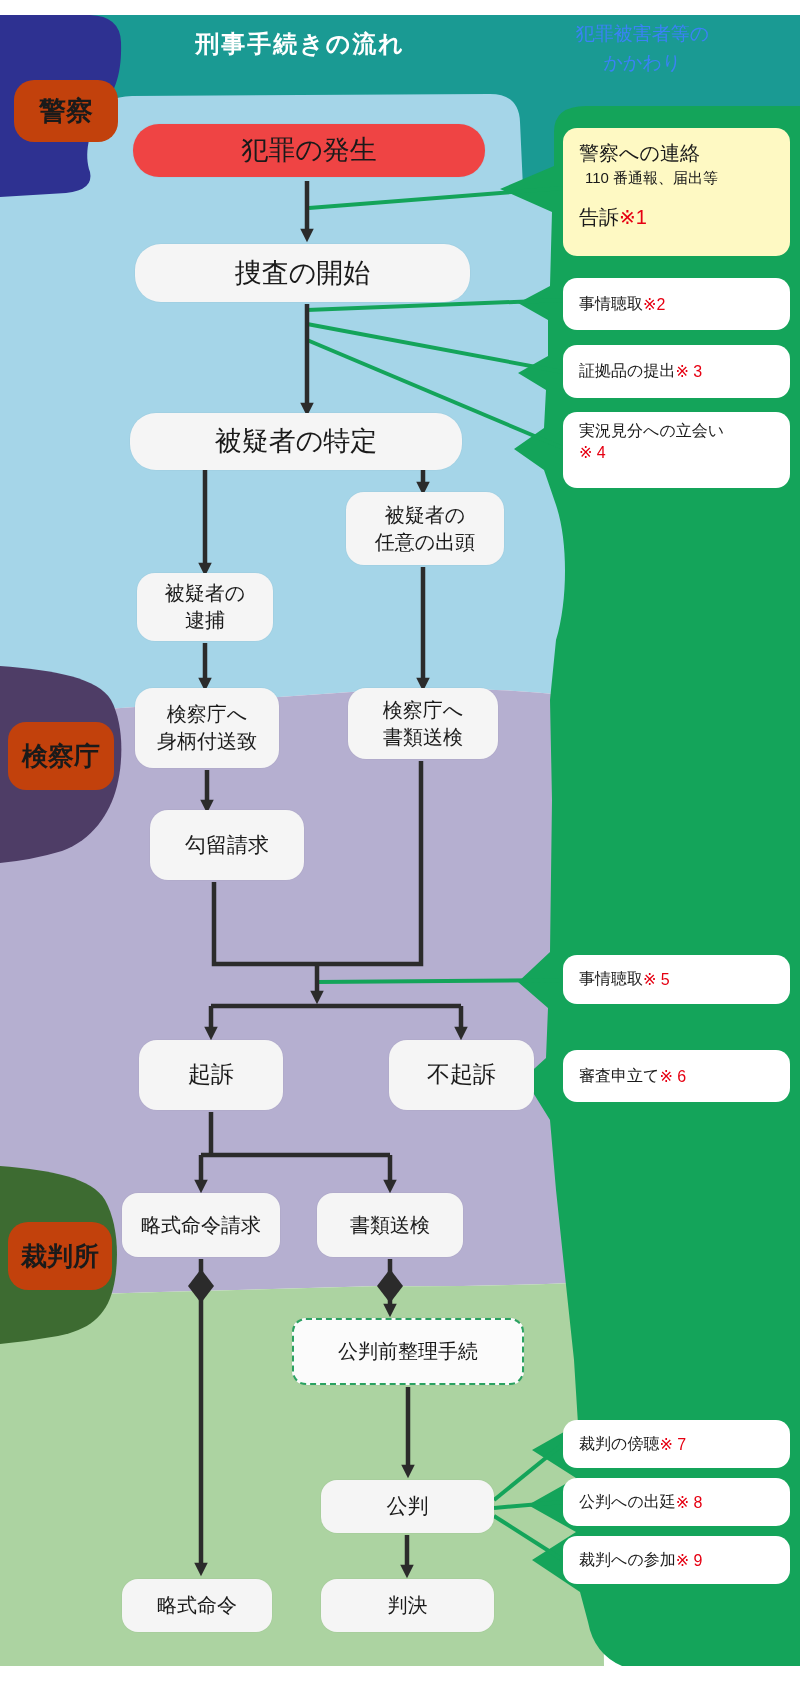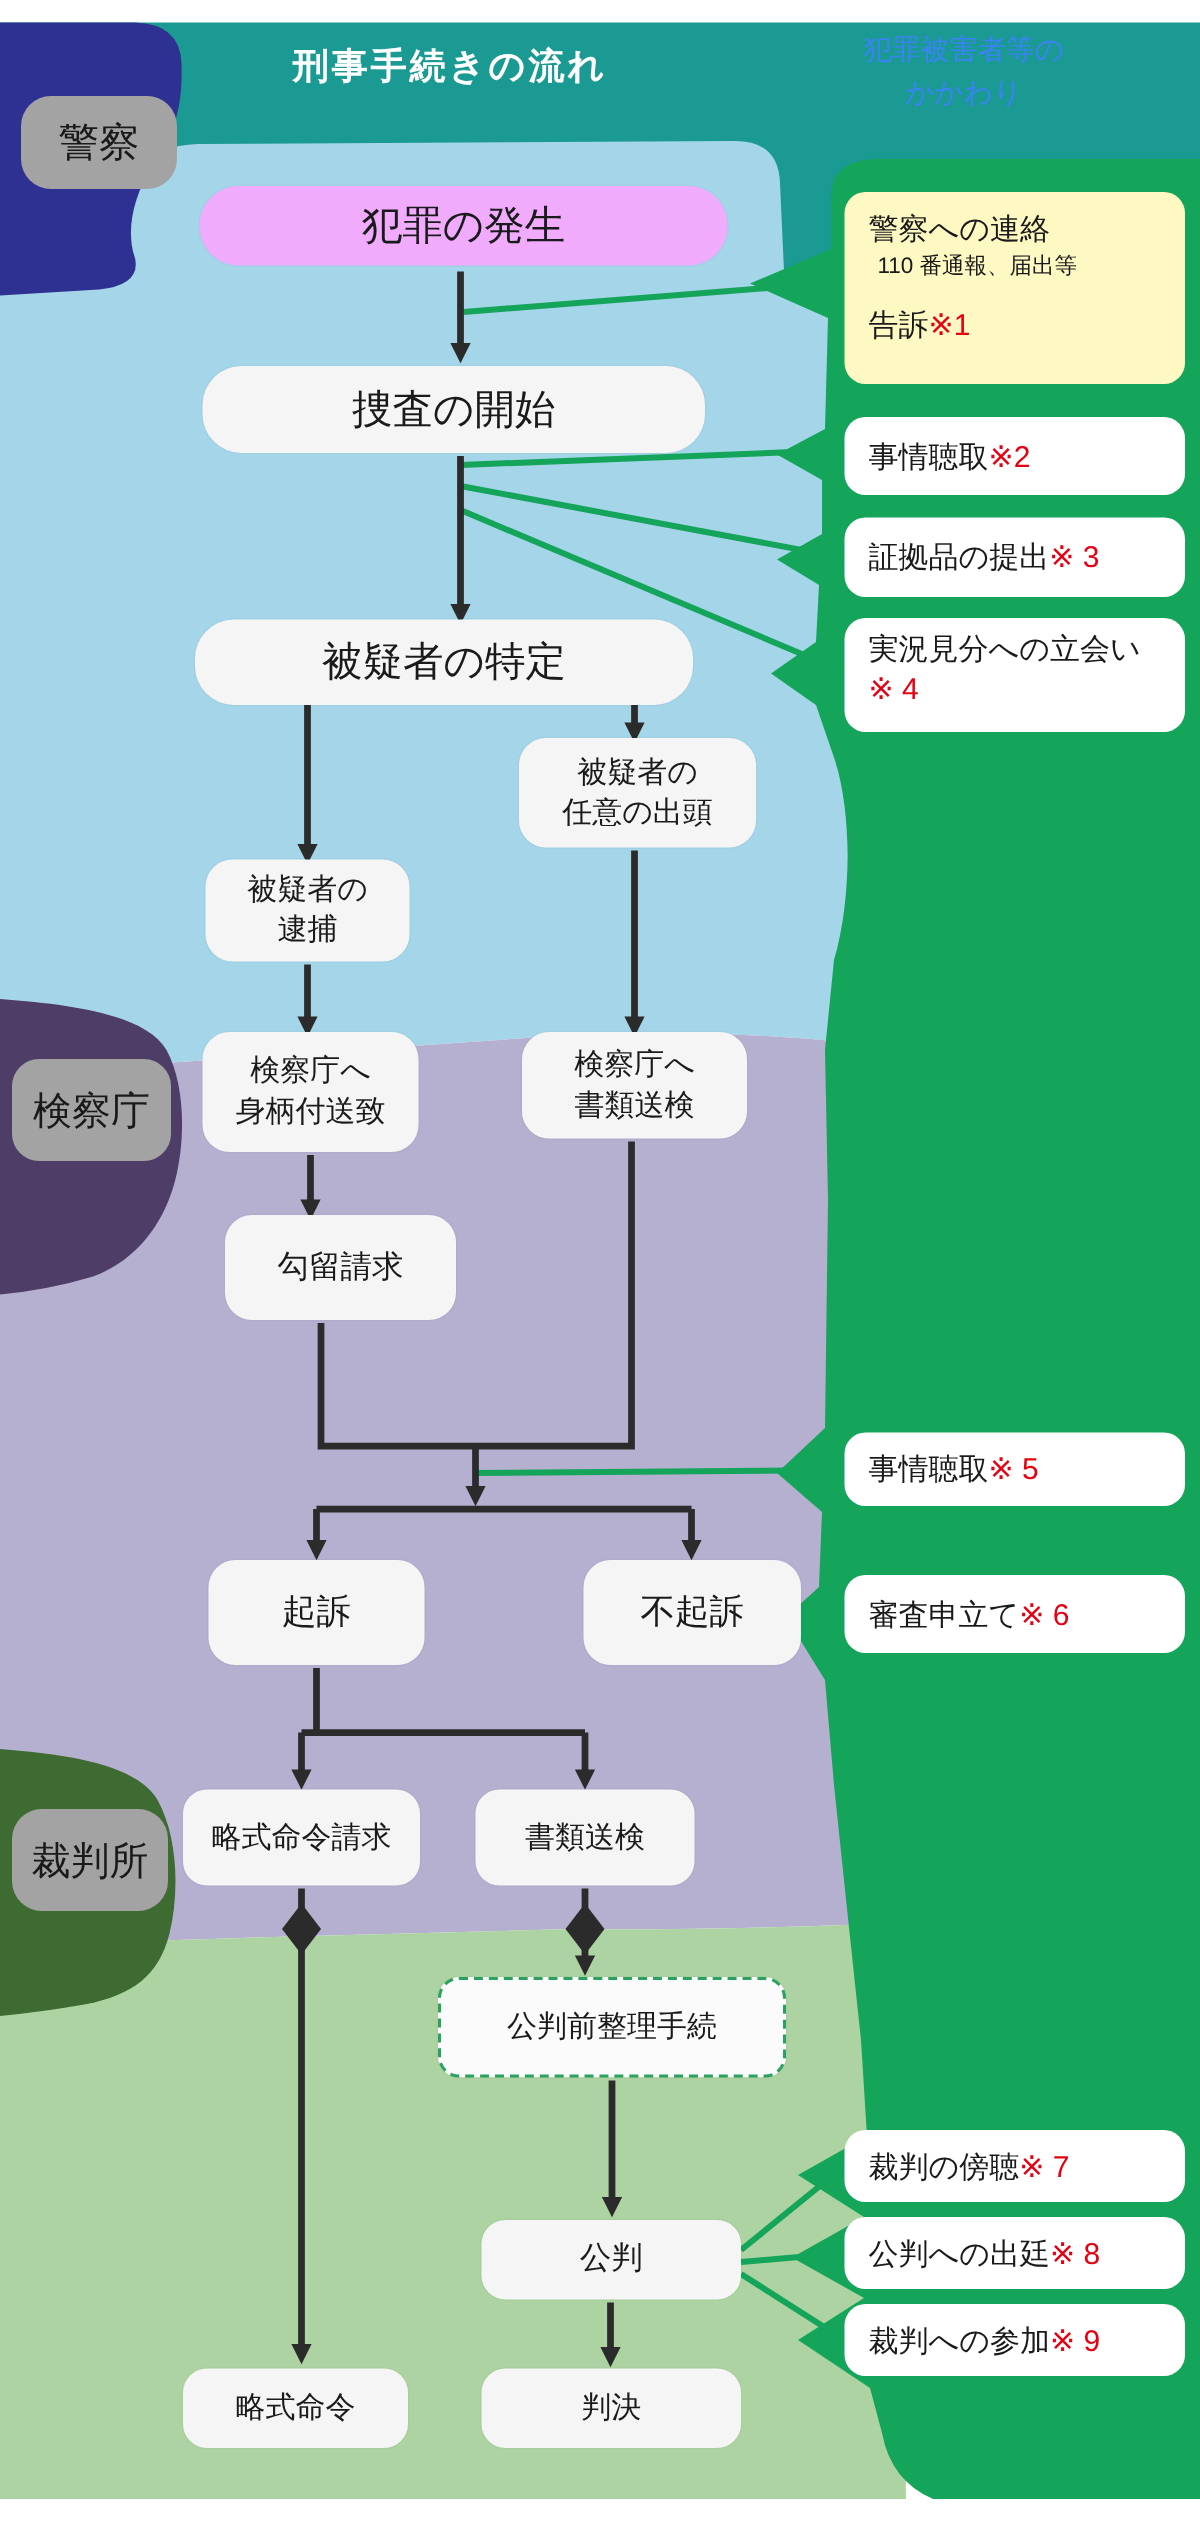--- a/index.html
+++ b/index.html
@@ -4,28 +4,28 @@
 <style>
   html,body{margin:0;padding:0;background:#ffffff;}
   #stage{position:relative;width:800px;height:1685px;background:#ffffff;overflow:hidden;
          font-family:"Liberation Sans","DejaVu Sans",sans-serif;color:#1a1a1a;}
   #bg{position:absolute;left:0;top:0;}
   .abs{position:absolute;box-sizing:border-box;}
   .hdr-title{color:#ffffff;font-size:24px;font-weight:700;text-align:center;letter-spacing:2px;}
   .hdr-right{color:#3b82f6;font-size:19px;font-weight:500;text-align:center;line-height:1.5;}
   .flowbox{background:#f5f5f5;border-radius:22px;display:flex;align-items:center;justify-content:center;
            text-align:center;line-height:1.35;box-shadow:0 0 0 1px rgba(0,0,0,0.02);}
-  .beige{background:#f0abfc;}
+  .beige{background:#ef4444;}
   .fs27{font-size:27px;} .fs23{font-size:23px;} .fs21{font-size:21px;} .fs20{font-size:20px;}
   .r26{border-radius:26px;} .r18{border-radius:18px;} .r16{border-radius:16px;}
   .dashed{background:#fbfbfb;border:2px dashed #2aa161;border-radius:14px;}
-  .seclabel{background:#a3a3a3;border-radius:20px;display:flex;align-items:center;justify-content:center;
-            font-size:26px;font-weight:400;}
+  .seclabel{background:#c2410c;border-radius:20px;display:flex;align-items:center;justify-content:center;
+            font-size:26px;font-weight:700;margin-top:16px;}
   .vbox{background:#ffffff;border-radius:14px;display:flex;align-items:center;
-        padding-left:16px;font-size:20px;}
+        padding-left:16px;font-size:16px;}
   .vbox .ref,.v1 .ref{color:#e60012;}
   .v1{background:#fef9c3;border-radius:14px;padding:12px 10px 10px 16px;font-size:20px;line-height:1.3;}
   .v1 .sub{font-size:15px;margin:2px 0 0 6px;}
   .v1 .row3{margin-top:16px;}
   .vwrap{display:flex;align-items:flex-start;padding-top:8px;flex-direction:column;justify-content:flex-start;}
 </style>
 </head>
 <body>
 
 <div id="stage">

